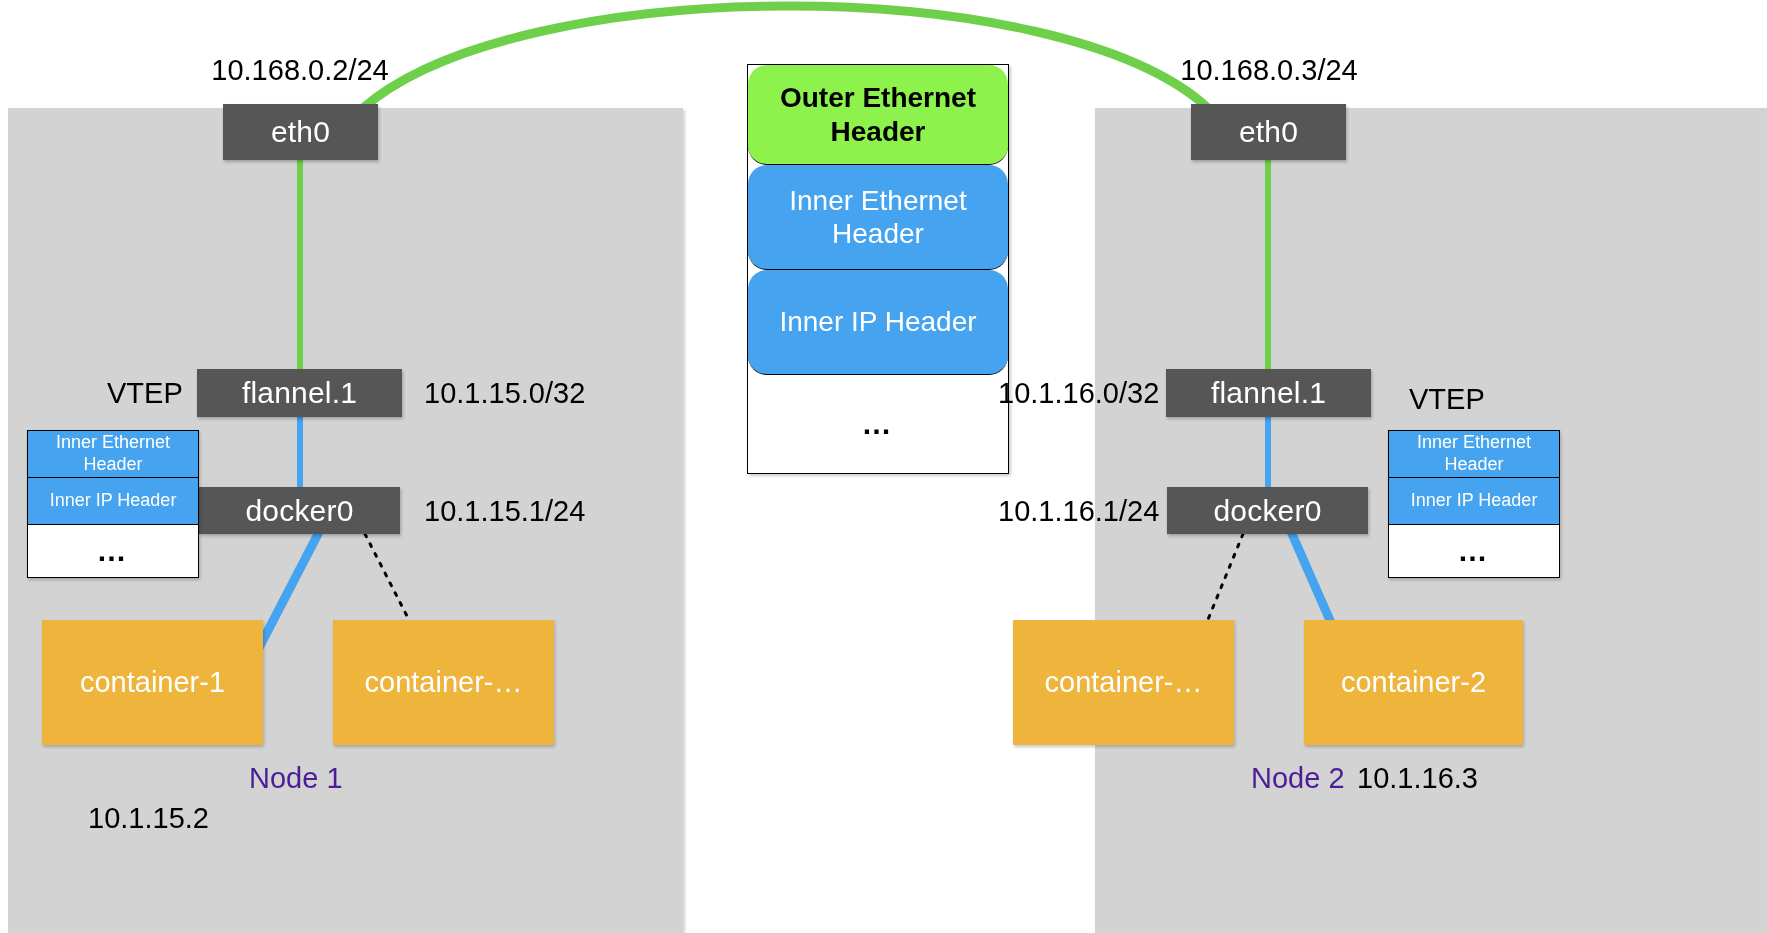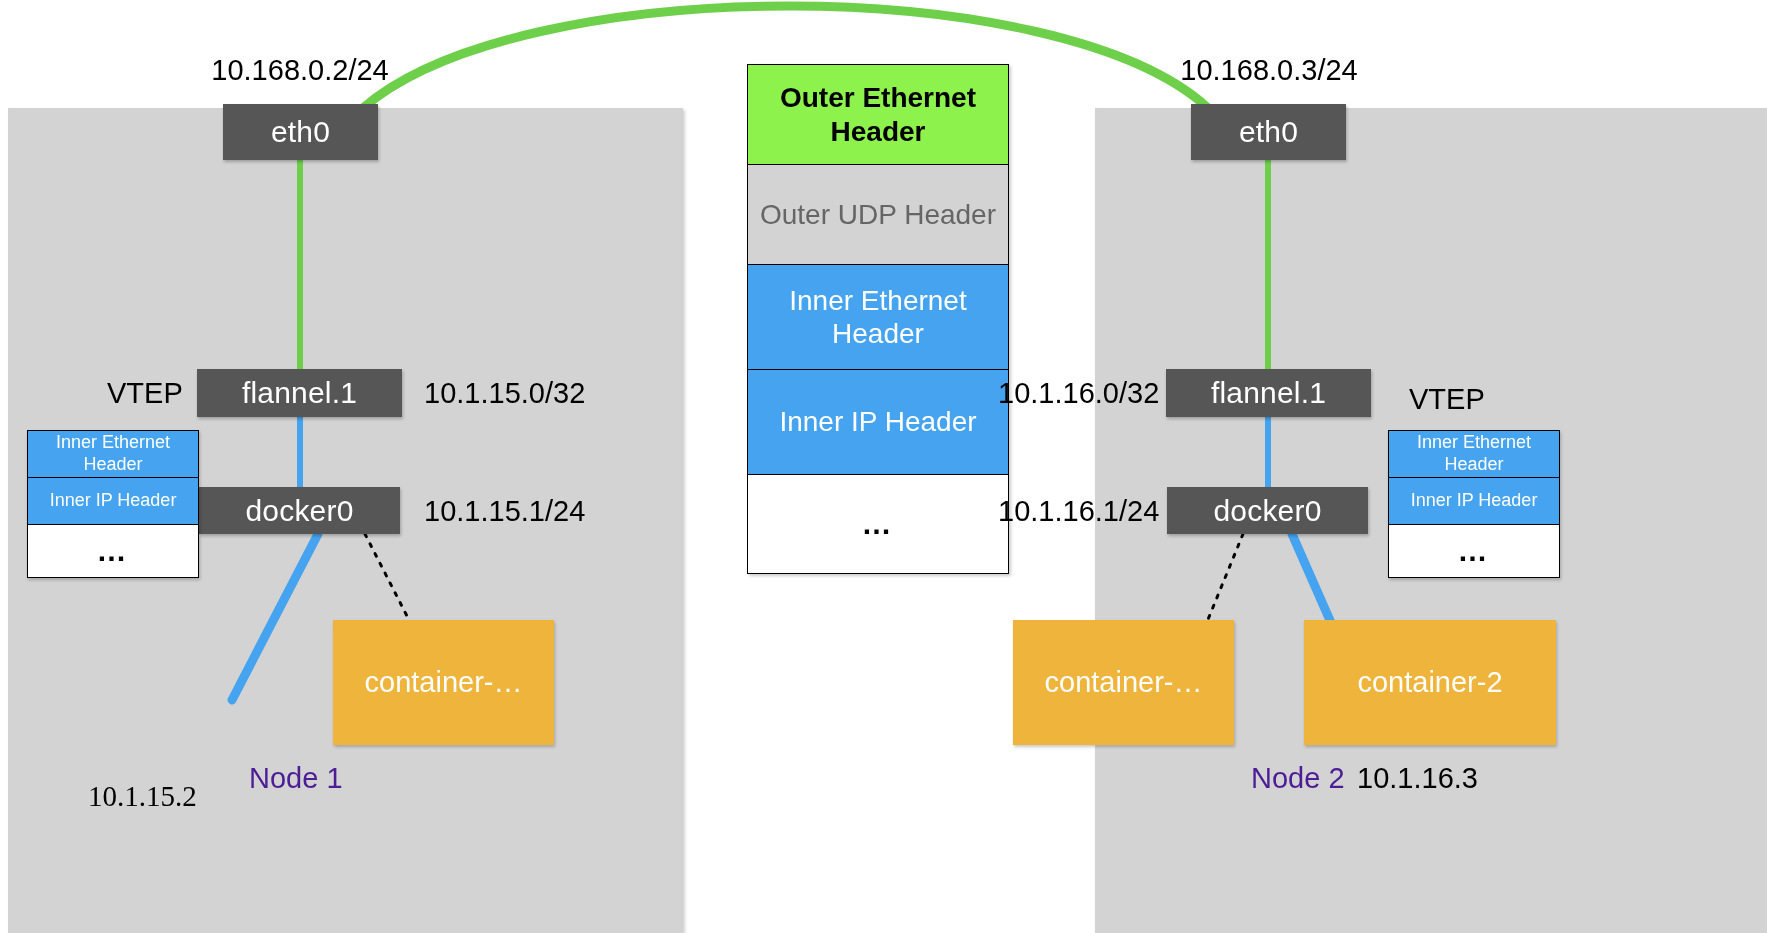--- a/index.html
+++ b/index.html
@@ -78,20 +78,21 @@
   .pkt-row{
     box-sizing:border-box;
     border-bottom:1px solid #000000;
     display:flex;
     align-items:center;
     justify-content:center;
     text-align:center;
     font-size:28px;
     line-height:1.18;
     padding:0 6px;
+    border-radius:19px;
   }
   .pkt-row:last-child{ border-bottom:none; }
 
   
   .mini-stack{
     position:absolute;
     width:172px;
     border:1px solid #000000;
     box-sizing:border-box;
     background:#ffffff;
@@ -162,32 +163,34 @@
   <div class="lbl" style="left:424px; top:377px;">10.1.15.0/32</div>
 
   <div class="lbl" style="left:424px; top:495px;">10.1.15.1/24</div>
 
   <div class="mini-stack" id="node1-mini-stack" style="left:27px; top:430px;">
     <div class="mini-row" style="height:47px; background:#45a3ef; color:#ffffff;">Inner Ethernet Header</div>
     <div class="mini-row" style="height:47px; background:#45a3ef; color:#ffffff;">Inner IP Header</div>
     <div class="mini-row dots" style="height:52px; background:#ffffff; color:#000000;">…</div>
   </div>
 
+  <div class="cont-box" style="left:42px; top:620px; width:221px; height:125px;">
+    <span>container-1</span>
+  </div>
 
   <div class="cont-box" style="left:333px; top:620px; width:221px; height:125px;">
     <span>container-…</span>
   </div>
 
-  <div class="lbl" style="left:88px; top:780px;font-family:Liberation Serif, serif;">10.1.15.2</div>
+  <div class="lbl" style="left:88px; top:802px;">10.1.15.2</div>
 
   <div class="lbl white" style="left:249px; top:762px;">Node 1</div>
 
   <div id="packet-stack">
     <div class="pkt-row" style="height:100px; background:#8ef24d; color:#000000; font-weight:bold;">Outer Ethernet Header</div>
-    <div class="pkt-row" style="height:100px; background:#d3d3d3; color:#666666;">Outer UDP Header</div>
     <div class="pkt-row" style="height:105px; background:#45a3ef; color:#ffffff;">Inner Ethernet Header</div>
     <div class="pkt-row" style="height:105px; background:#45a3ef; color:#ffffff;">Inner IP Header</div>
     <div class="pkt-row dots" style="height:98px; background:#ffffff; color:#000000;">…</div>
   </div>
 
   <div class="link v-green" style="left:1265px; top:152px; height:218px;"></div>
   <div class="link v-blue" style="left:1265px; top:412px; height:78px;"></div>
 
   <div class="dev-box" id="node2-eth0" style="left:1191px; top:104px; width:155px; height:56px;">
     <span>eth0</span>
@@ -212,21 +215,21 @@
   <div class="mini-stack" id="node2-mini-stack" style="left:1388px; top:430px;">
     <div class="mini-row" style="height:47px; background:#45a3ef; color:#ffffff;">Inner Ethernet Header</div>
     <div class="mini-row" style="height:47px; background:#45a3ef; color:#ffffff;">Inner IP Header</div>
     <div class="mini-row dots" style="height:52px; background:#ffffff; color:#000000;">…</div>
   </div>
 
   <div class="cont-box" style="left:1013px; top:620px; width:221px; height:125px;">
     <span>container-…</span>
   </div>
 
-  <div class="cont-box" style="left:1304px; top:620px; width:252px; height:125px;">
+  <div class="cont-box" style="left:1304px; top:620px; width:219px; height:125px;">
     <span>container-2</span>
   </div>
 
   <div class="lbl white" style="left:1222px; top:762px;margin-left:29px;">Node 2</div>
 
   <div class="lbl" style="left:1357px; top:762px;">10.1.16.3</div>
 
 </div>
 
 </body></html>

